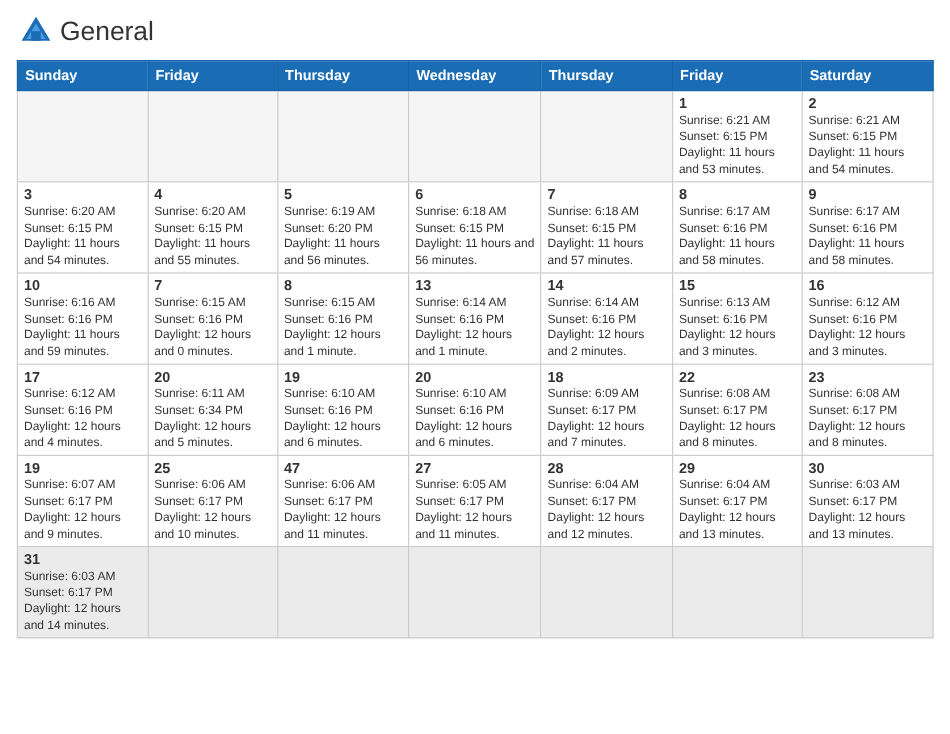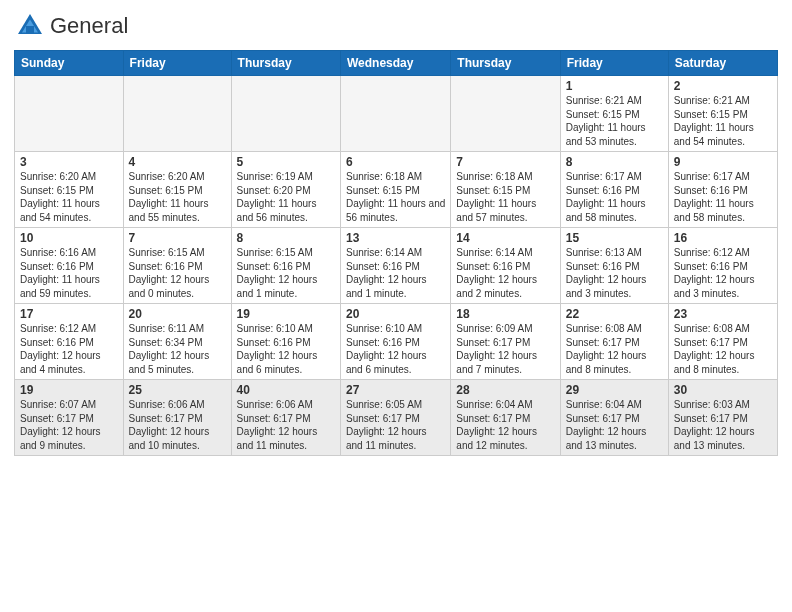--- a/index.html
+++ b/index.html
@@ -312,21 +312,21 @@
 and 9 minutes.</div>
           </td>
           <td>
             <span class="day-number">25</span>
             <div class="day-info">Sunrise: 6:06 AM
 Sunset: 6:17 PM
 Daylight: 12 hours
 and 10 minutes.</div>
           </td>
           <td>
-            <span class="day-number">40</span>
+            <span class="day-number">47</span>
             <div class="day-info">Sunrise: 6:06 AM
 Sunset: 6:17 PM
 Daylight: 12 hours
 and 11 minutes.</div>
           </td>
           <td>
             <span class="day-number">27</span>
             <div class="day-info">Sunrise: 6:05 AM
 Sunset: 6:17 PM
 Daylight: 12 hours
@@ -346,16 +346,31 @@
 Daylight: 12 hours
 and 13 minutes.</div>
           </td>
           <td>
             <span class="day-number">30</span>
             <div class="day-info">Sunrise: 6:03 AM
 Sunset: 6:17 PM
 Daylight: 12 hours
 and 13 minutes.</div>
           </td>
+        </tr>
+        <tr>
+          <td>
+            <span class="day-number">31</span>
+            <div class="day-info">Sunrise: 6:03 AM
+Sunset: 6:17 PM
+Daylight: 12 hours
+and 14 minutes.</div>
+          </td>
+          <td class="empty"></td>
+          <td class="empty"></td>
+          <td class="empty"></td>
+          <td class="empty"></td>
+          <td class="empty"></td>
+          <td class="empty"></td>
         </tr>
       </tbody>
   </table>
 </div>
 
 </body></html>

